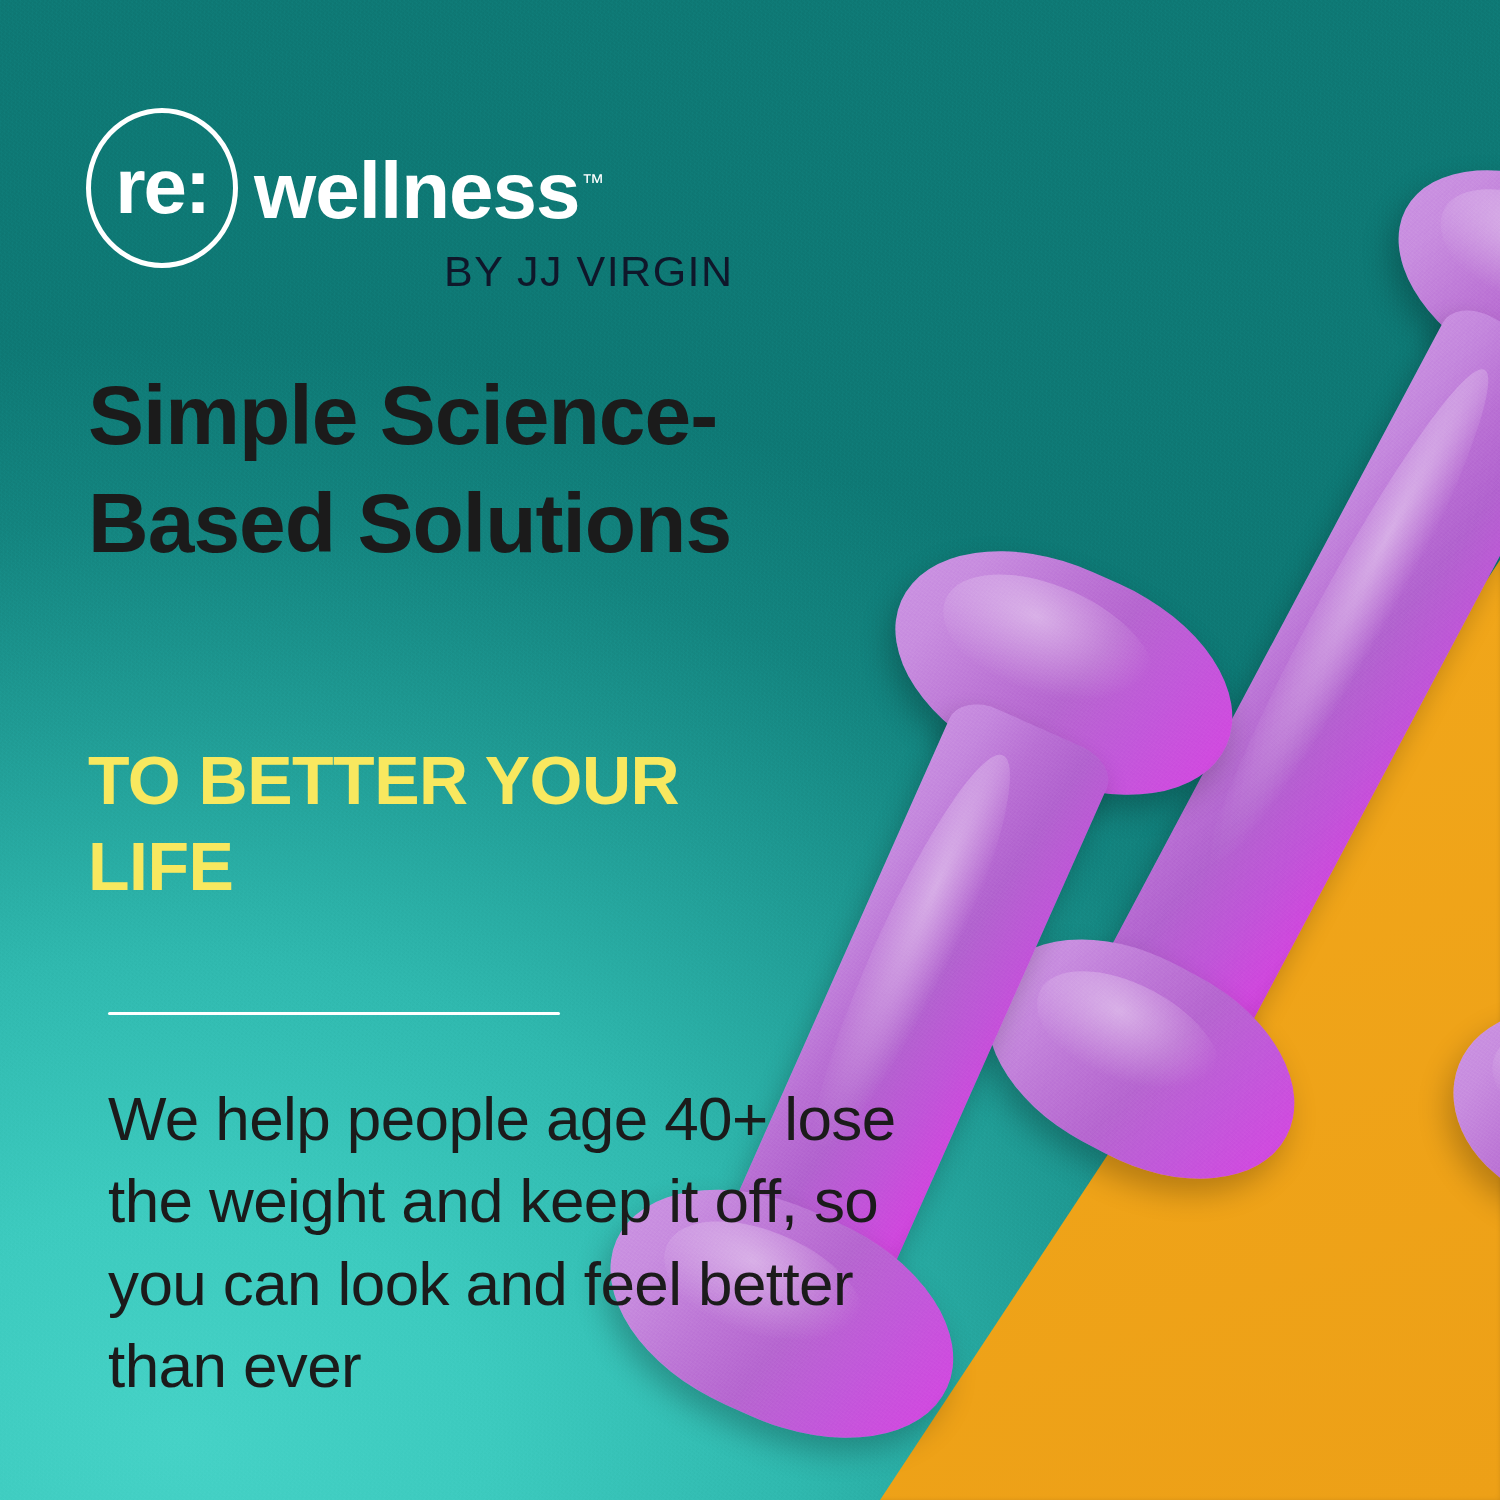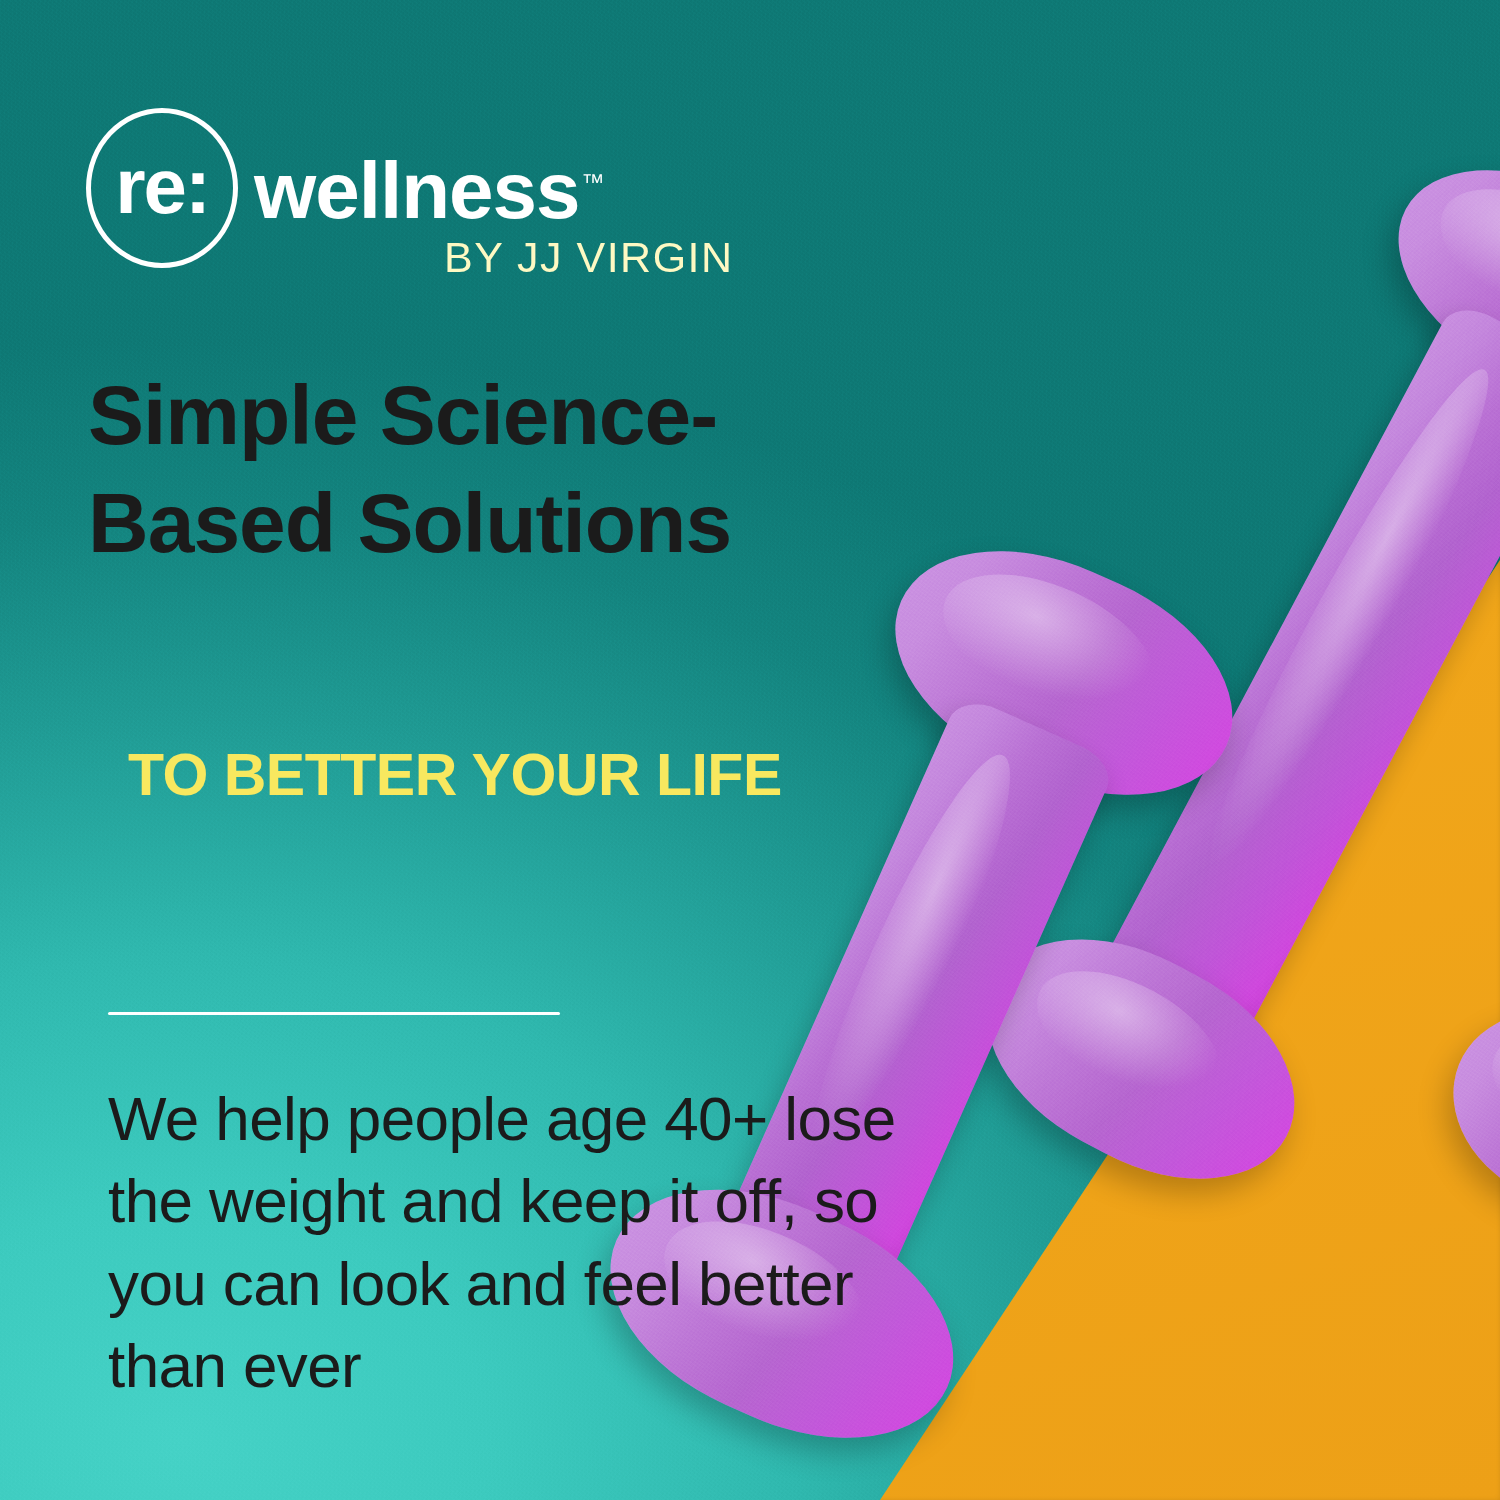--- a/index.html
+++ b/index.html
@@ -135,22 +135,22 @@
   .logo-tm {
     font-size: 23px;
     font-weight: 400;
     vertical-align: super;
     letter-spacing: 0;
     margin-left: 2px;
   }
   .byline {
     position: absolute;
     left: 444px;
-    top: 236px;
-    color: #fef9c3;
+    top: 250px;
+    color: #0f172a;
     font-size: 43px;
     font-weight: 300;
     letter-spacing: 1.5px;
     line-height: 1;
   }
 
   .headline {
     position: absolute;
     left: 88px;
     top: 362px;
@@ -159,26 +159,25 @@
     font-weight: 700;
     line-height: 1.28;
     letter-spacing: -1px;
     max-width: 800px;
   }
   .headline-accent {
     position: absolute;
     left: 88px;
     top: 738px;
     color: #f8e85f;
-    font-size: 59px;
+    font-size: 68px;
     font-weight: 700;
     line-height: 1.26;
     letter-spacing: -0.5px;
     max-width: 720px;
-    margin-left: 40px;
   }
 
   .divider {
     position: absolute;
     left: 108px;
     top: 1012px;
     width: 452px;
     height: 3px;
     background: #ffffff;
     border-radius: 2px;

